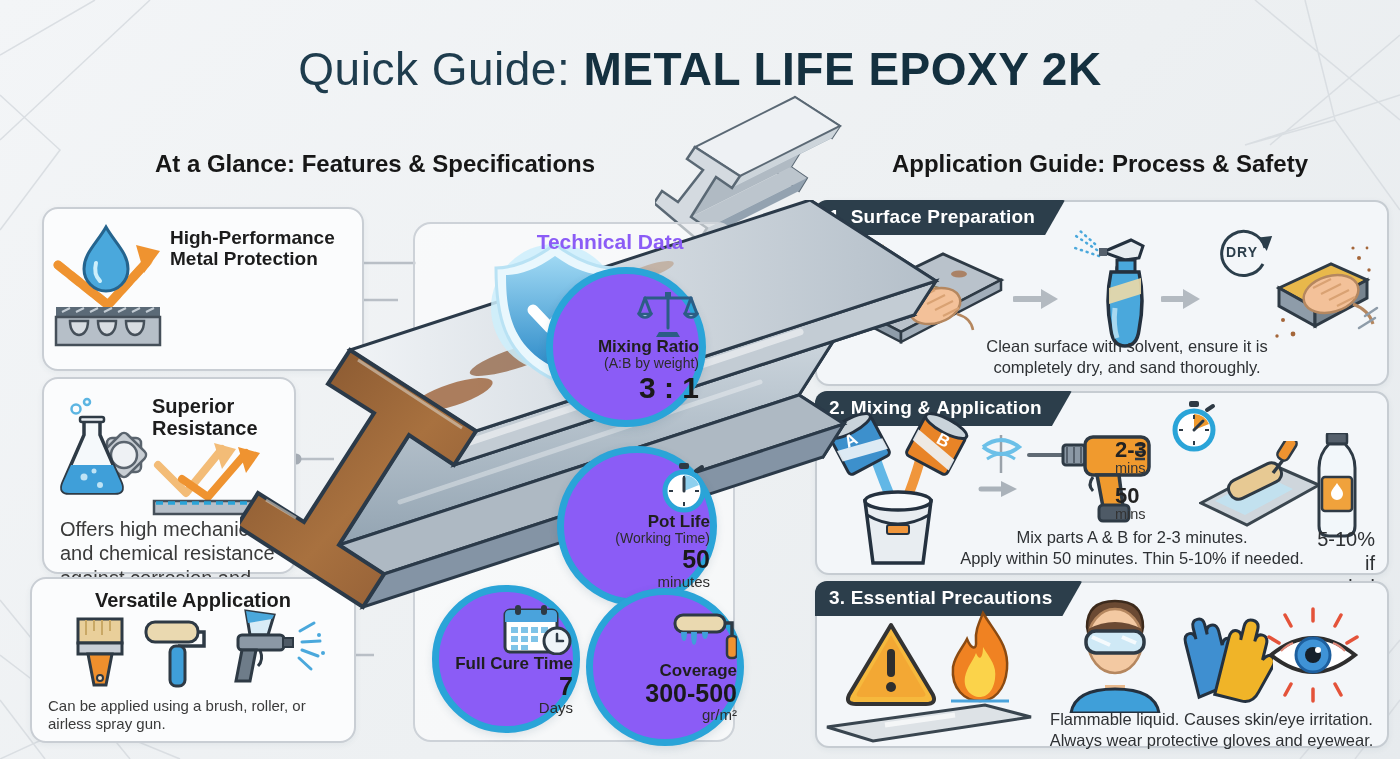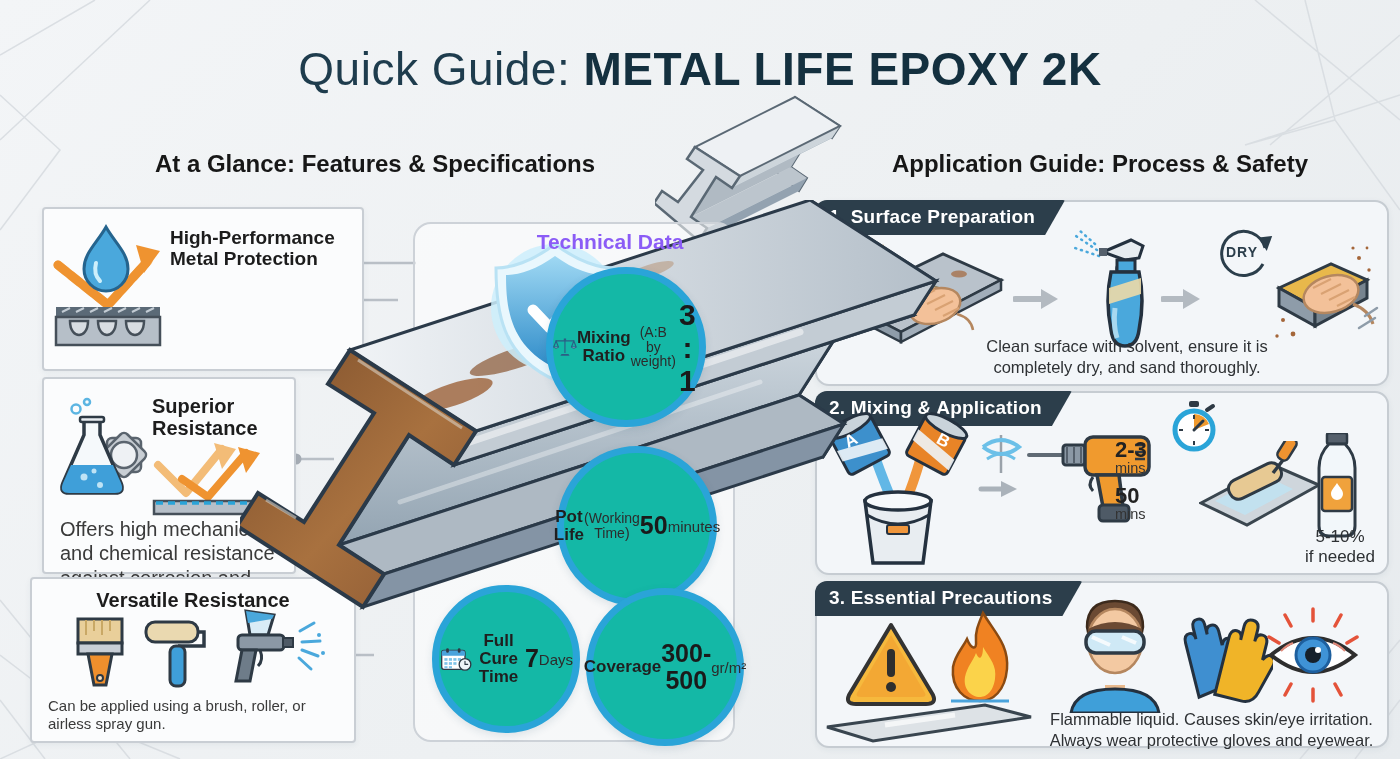--- a/index.html
+++ b/index.html
@@ -5,42 +5,42 @@
   html,body{margin:0;padding:0;}
   body{width:1400px;height:759px;overflow:hidden;font-family:"Liberation Sans",sans-serif;
        background:linear-gradient(135deg,#f3f5f7 0%,#edf0f2 55%,#e7ebee 100%);position:relative;}
   .abs{position:absolute;}
   
   .title{top:42px;left:0;width:1400px;text-align:center;font-size:46px;color:#1e3c4d;letter-spacing:.5px;}
   .title .prefix{font-weight:400;}
   .title .product{font-weight:800;color:#14303f;}
   .sec-header{font-size:24px;font-weight:700;color:#171717;text-align:center;}
   
-  .fbox{background:#fbfcfd;border:2px solid #c9ced4;border-radius:4px;box-shadow:0 2px 6px rgba(40,60,80,.06);}
+  .fbox{background:#fbfcfd;border:2px solid #c9ced4;border-radius:16px;box-shadow:0 2px 6px rgba(40,60,80,.06);}
   .f-title{font-size:19px;font-weight:800;color:#1c1c1c;line-height:1.12;}
   .f-desc{font-size:14.6px;font-weight:500;color:#3a3a3a;line-height:1.22;}
   
   .tech-panel{background:rgba(255,255,255,.55);border:2px solid #cdd2d8;border-radius:18px;}
   .tech-header{font-size:21px;font-weight:700;color:#8b5cf6;text-align:center;}
-  .stat{background:#14b8a6;border:7px solid #2aa4d8;border-radius:50%;box-shadow:0 3px 8px rgba(30,70,100,.12);
-        display:flex;flex-direction:row;align-items:center;justify-content:center;text-align:center;z-index:6;}
+  .stat{background:#8b5cf6;border:7px solid #2aa4d8;border-radius:50%;box-shadow:0 3px 8px rgba(30,70,100,.12);
+        display:flex;flex-direction:column;align-items:flex-end;justify-content:center;text-align:center;z-index:6;}
   .stat-label{font-size:17px;font-weight:800;color:#1f1f1f;line-height:1.05;}
   .stat-sub{font-size:14px;font-weight:500;color:#2c2c2c;line-height:1.05;}
   .stat-value{font-size:25px;font-weight:800;color:#1a1a1a;line-height:1.1;}
   .stat-value.big{font-size:30px;}
   .stat-unit{font-size:15px;font-weight:400;color:#2c2c2c;line-height:1;}
   
   .panel{background:#f3f6f9;border:2px solid #c6ccd2;border-radius:14px;box-shadow:0 2px 6px rgba(40,60,80,.06);}
   .badge{position:absolute;top:-2px;left:-2px;background:#2c3e4b;color:#fff;font-size:19px;font-weight:700;
          padding:6px 30px 7px 14px;border-radius:12px 2px 0 0;
          clip-path:polygon(0 0,100% 0,calc(100% - 20px) 100%,0 100%);letter-spacing:.2px;}
   .caption{font-size:16.5px;font-weight:500;color:#2e3134;text-align:center;line-height:1.25;}
   .time-val{font-size:22px;font-weight:800;color:#222;line-height:1;}
   .time-unit{font-size:14.5px;font-weight:500;color:#333;line-height:1.1;}
-  .side-note{font-size:17px;font-weight:500;color:#2e3134;text-align:center;line-height:1.2;}
+  .side-note{font-size:20px;font-weight:500;color:#2e3134;text-align:right;line-height:1.2;}
   svg{display:block;}
 </style>
 </head>
 <body>
 
 <svg class="abs" style="left:0;top:0;z-index:0" width="1400" height="759" viewBox="0 0 1400 759">
   <g stroke="#d7dbe0" stroke-width="1.5" fill="none" opacity="0.9">
     <path d="M0,55 L95,0 M0,140 L150,0 M0,230 L60,150 L0,95"></path>
     <path d="M1255,0 L1400,120 M1400,35 L1270,145 M1245,145 L1400,95 M1305,0 L1335,120 L1400,210 M1335,120 L1245,145"></path>
     <path d="M0,600 L130,759 M0,655 L85,720 L0,759 M85,720 L180,759 M0,700 L45,759"></path>
@@ -117,21 +117,21 @@
     <path d="M62,8 L84,14 L70,34 Z" fill="#f3bc77"></path>
     <path d="M30,44 L56,62 L94,18" stroke="#ef9330" stroke-width="8" fill="none" stroke-linecap="round" stroke-linejoin="round"></path>
     <path d="M86,12 L108,18 L94,38 Z" fill="#ef9330"></path>
     <rect x="2" y="66" width="106" height="13" fill="#b6bfc8" stroke="#454f59" stroke-width="2.5"></rect>
     <path d="M4,68 H106" stroke="#2aa4d8" stroke-width="3.5" stroke-dasharray="7,5"></path>
   </svg>
   <div class="abs f-desc" style="left:16px;top:138px;width:218px;font-size:20px">Offers high mechanical and chemical resistance against corrosion and degradation.</div>
 </div>
 
 <div class="abs fbox" style="left:30px;top:577px;width:322px;height:162px;z-index:2">
-  <div class="abs f-title" style="left:0;top:10px;width:322px;text-align:center;font-size:20px">Versatile Resistance</div>
+  <div class="abs f-title" style="left:0;top:10px;width:322px;text-align:center;font-size:20px">Versatile Application</div>
   <svg class="abs" style="left:40px;top:38px" width="56" height="74" viewBox="0 0 56 74">
     <path d="M6,2 L50,2 L50,26 L6,26 Z" fill="#e9cf9a" stroke="#2e3a45" stroke-width="3"></path>
     <path d="M14,3 V18 M22,3 V14 M30,3 V18 M38,3 V14" stroke="#c9a865" stroke-width="2"></path>
     <rect x="6" y="26" width="44" height="11" fill="#c8ced6" stroke="#2e3a45" stroke-width="3"></rect>
     <path d="M16,37 L40,37 L34,68 L22,68 Z" fill="#ef8f2d" stroke="#2e3a45" stroke-width="3"></path>
     <circle cx="28" cy="61" r="3" fill="#fbe0c0" stroke="#2e3a45" stroke-width="2"></circle>
   </svg>
   <svg class="abs" style="left:112px;top:40px" width="62" height="72" viewBox="0 0 62 72">
     <rect x="2" y="3" width="52" height="20" rx="9" fill="#ead9b0" stroke="#2e3a45" stroke-width="3"></rect>
     <path d="M54,13 h6 v14 h-26" stroke="#2e3a45" stroke-width="3.5" fill="none"></path>
@@ -423,20 +423,24 @@
     </g>
     <path d="M74,32 L88,14" stroke="#2e3a45" stroke-width="3.5"></path>
     <rect x="82" y="-4" width="12" height="24" rx="5" fill="#ef9330" stroke="#2e3a45" stroke-width="2.5" transform="rotate(32 88 8)"></rect>
   </svg>
   <svg class="abs" style="left:492px;top:40px" width="56" height="108" viewBox="0 0 56 108">
     <rect x="18" y="0" width="20" height="11" rx="2" fill="#55606c" stroke="#2e3a45" stroke-width="2.5"></rect>
     <path d="M20,11 h16 q10,10 10,24 v58 q0,10 -10,10 h-16 q-10,0 -10,-10 v-58 q0,-14 10,-24 Z" fill="#f2f7fa" stroke="#2e3a45" stroke-width="3"></path>
     <rect x="13" y="44" width="30" height="34" rx="3" fill="#f0a23c" stroke="#2e3a45" stroke-width="2.5"></rect>
     <path d="M28,50 c3,5 6,7 6,11 a6,6 0 1 1 -12,0 c0,-4 3,-6 6,-11 Z" fill="#ffffff"></path>
   </svg>
+  <div class="abs caption" style="left:140px;top:134px;width:350px">
+    <div>Mix parts A &amp; B for 2-3 minutes.</div>
+    <div>Apply within 50 minutes. Thin 5-10% if needed.</div>
+  </div>
   <div class="abs side-note" style="left:488px;top:134px;width:70px">
     <div>5-10%</div>
     <div>if needed</div>
   </div>
 </div>
 
 <div class="abs panel" style="left:815px;top:581px;width:570px;height:163px;z-index:2">
   <div class="badge">3. Essential Precautions</div>
   <svg class="abs" style="left:8px;top:120px" width="210" height="40" viewBox="0 0 210 40">
     <path d="M2,24 L160,2 L206,14 L48,38 Z" fill="#dde2e6" stroke="#39454f" stroke-width="3"></path>

